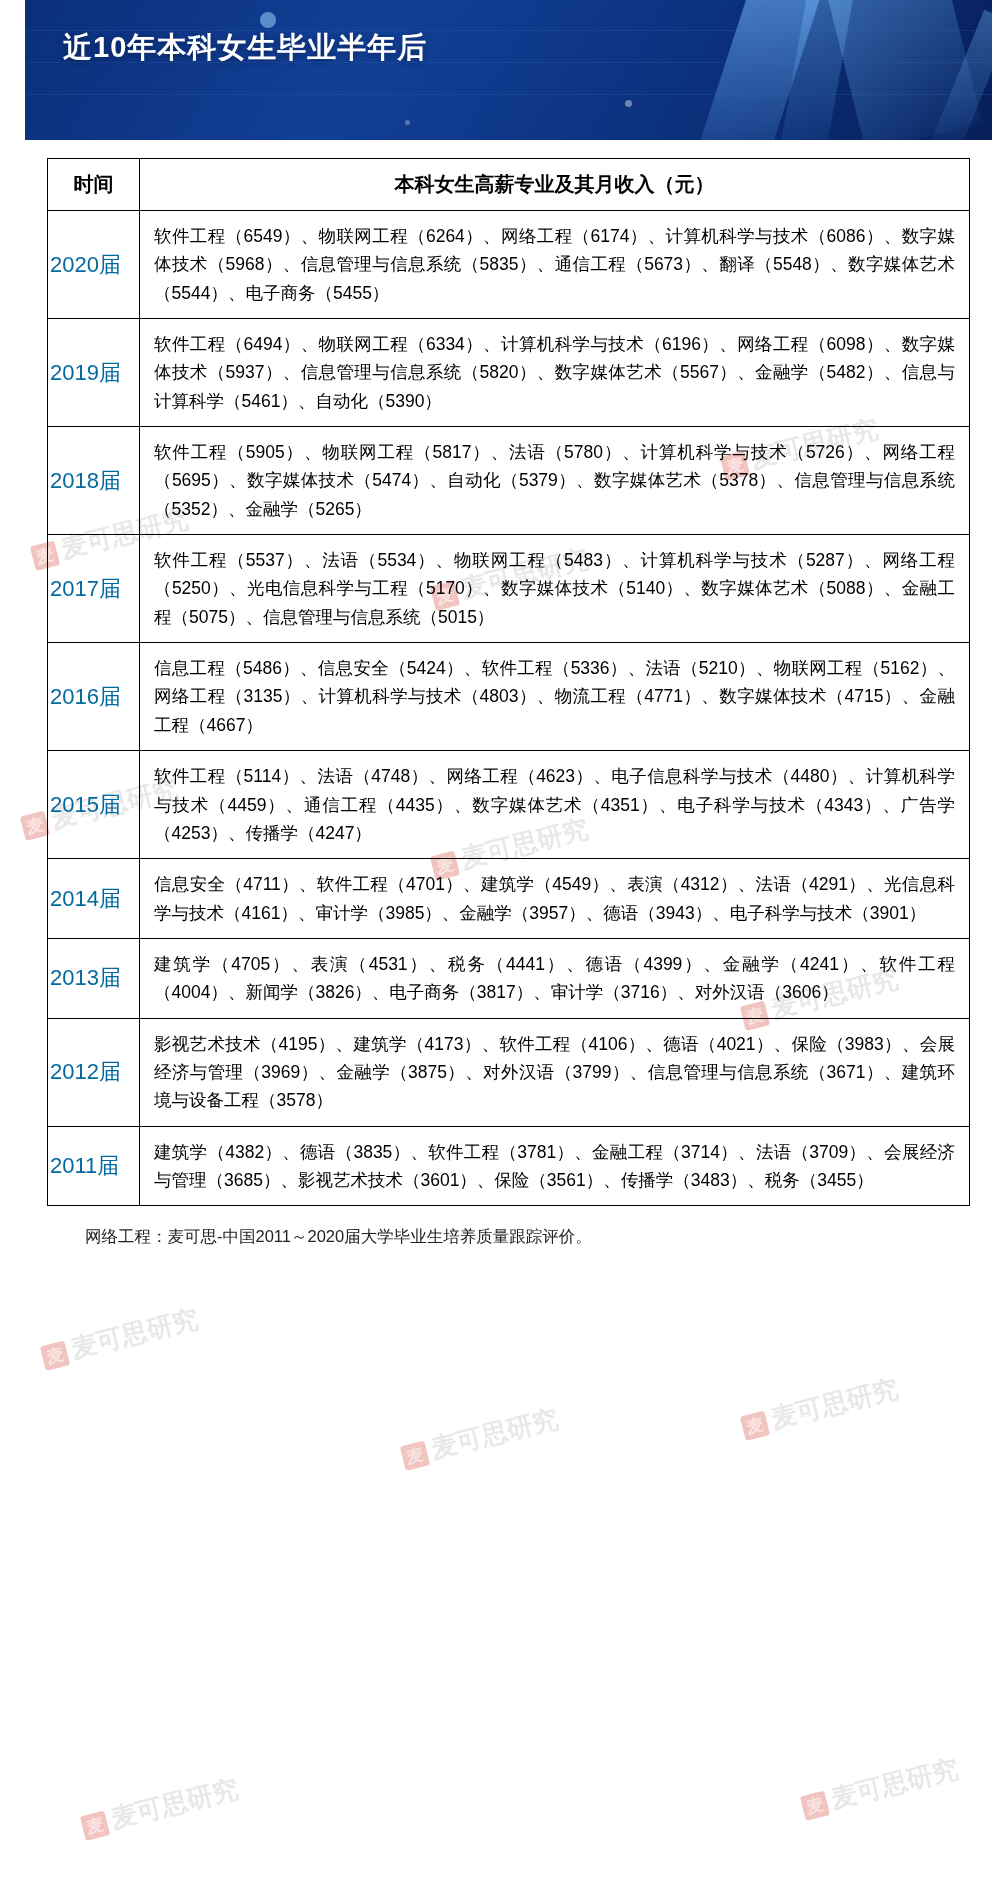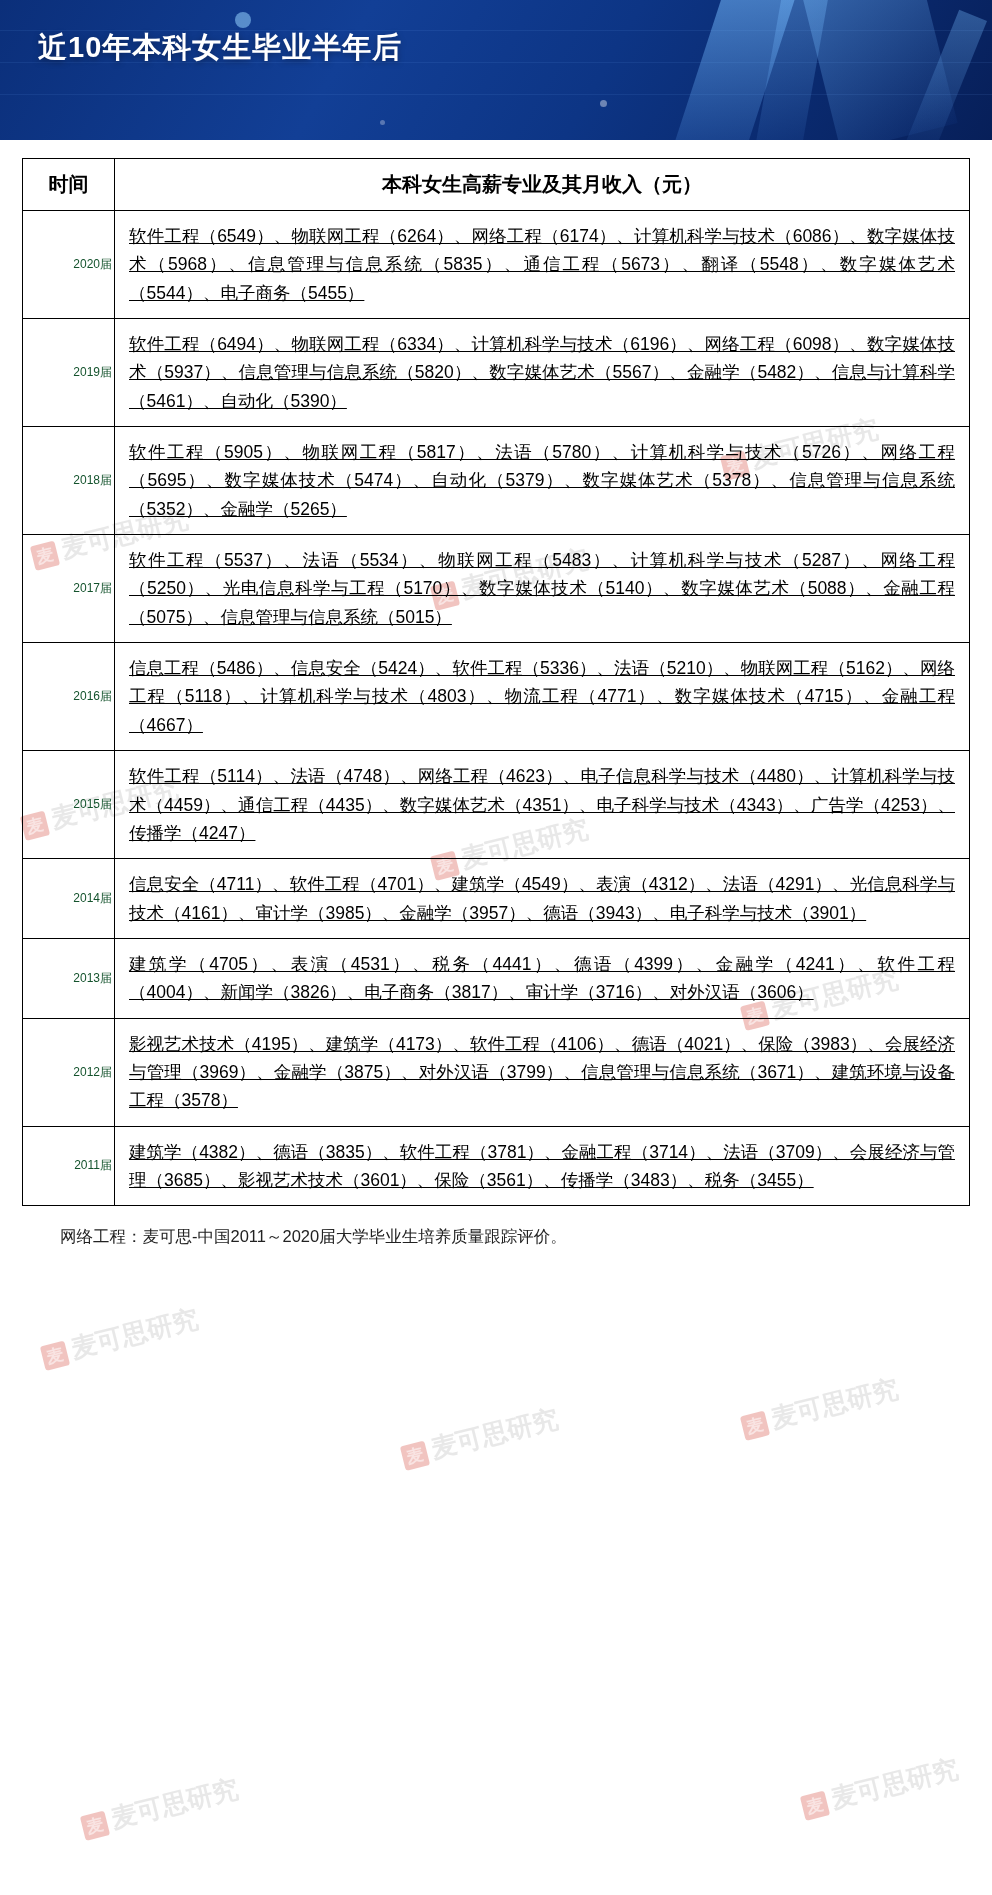--- a/index.html
+++ b/index.html
@@ -11,20 +11,21 @@
   body {
     width: 992px;
     font-family: "Liberation Sans", "DejaVu Sans", sans-serif;
   }
   .page {
     position: relative;
     width: 992px;
     min-height: 1895px;
     background: #ffffff;
     overflow: hidden;
+    padding-left: 25px;
   }
   
   .banner {
     position: relative;
     height: 140px;
     background: linear-gradient(120deg, #0b2f7a 0%, #123f96 35%, #0d3585 60%, #071f59 100%);
     overflow: hidden;
   }
   .banner .shard {
     position: absolute;
@@ -103,34 +104,33 @@
   }
   table.main thead th {
     font-size: 20px;
     font-weight: bold;
     color: #000;
     padding: 12px 4px;
     text-align: center;
   }
   col.c-year { width: 92px; }
   td.year {
-    text-align: right;
-    font-size: 12px;
-    color: #14532d;
+    text-align: left;
+    font-size: 22px;
+    color: #0369a1;
     padding: 6px 2px;
     white-space: nowrap;
   }
   td.majors {
     font-size: 17.5px;
     color: #000;
     line-height: 1.62;
     padding: 11px 14px 11px 14px;
     text-align: justify;
     text-justify: inter-ideograph;
-    text-decoration: underline;
   }
   .source {
     position: relative;
     z-index: 2;
     font-size: 16.5px;
     color: #222;
     padding: 20px 0 0 60px;
   }
   .footer {
     position: relative;
@@ -218,21 +218,21 @@
         <tr>
           <td class="year">2018届</td>
           <td class="majors">软件工程（5905）、物联网工程（5817）、法语（5780）、计算机科学与技术（5726）、网络工程（5695）、数字媒体技术（5474）、自动化（5379）、数字媒体艺术（5378）、信息管理与信息系统（5352）、金融学（5265）</td>
         </tr>
         <tr>
           <td class="year">2017届</td>
           <td class="majors">软件工程（5537）、法语（5534）、物联网工程（5483）、计算机科学与技术（5287）、网络工程（5250）、光电信息科学与工程（5170）、数字媒体技术（5140）、数字媒体艺术（5088）、金融工程（5075）、信息管理与信息系统（5015）</td>
         </tr>
         <tr>
           <td class="year">2016届</td>
-          <td class="majors">信息工程（5486）、信息安全（5424）、软件工程（5336）、法语（5210）、物联网工程（5162）、网络工程（5118）、计算机科学与技术（4803）、物流工程（4771）、数字媒体技术（4715）、金融工程（4667）</td>
+          <td class="majors">信息工程（5486）、信息安全（5424）、软件工程（5336）、法语（5210）、物联网工程（5162）、网络工程（3135）、计算机科学与技术（4803）、物流工程（4771）、数字媒体技术（4715）、金融工程（4667）</td>
         </tr>
         <tr>
           <td class="year">2015届</td>
           <td class="majors">软件工程（5114）、法语（4748）、网络工程（4623）、电子信息科学与技术（4480）、计算机科学与技术（4459）、通信工程（4435）、数字媒体艺术（4351）、电子科学与技术（4343）、广告学（4253）、传播学（4247）</td>
         </tr>
         <tr>
           <td class="year">2014届</td>
           <td class="majors">信息安全（4711）、软件工程（4701）、建筑学（4549）、表演（4312）、法语（4291）、光信息科学与技术（4161）、审计学（3985）、金融学（3957）、德语（3943）、电子科学与技术（3901）</td>
         </tr>
         <tr>

